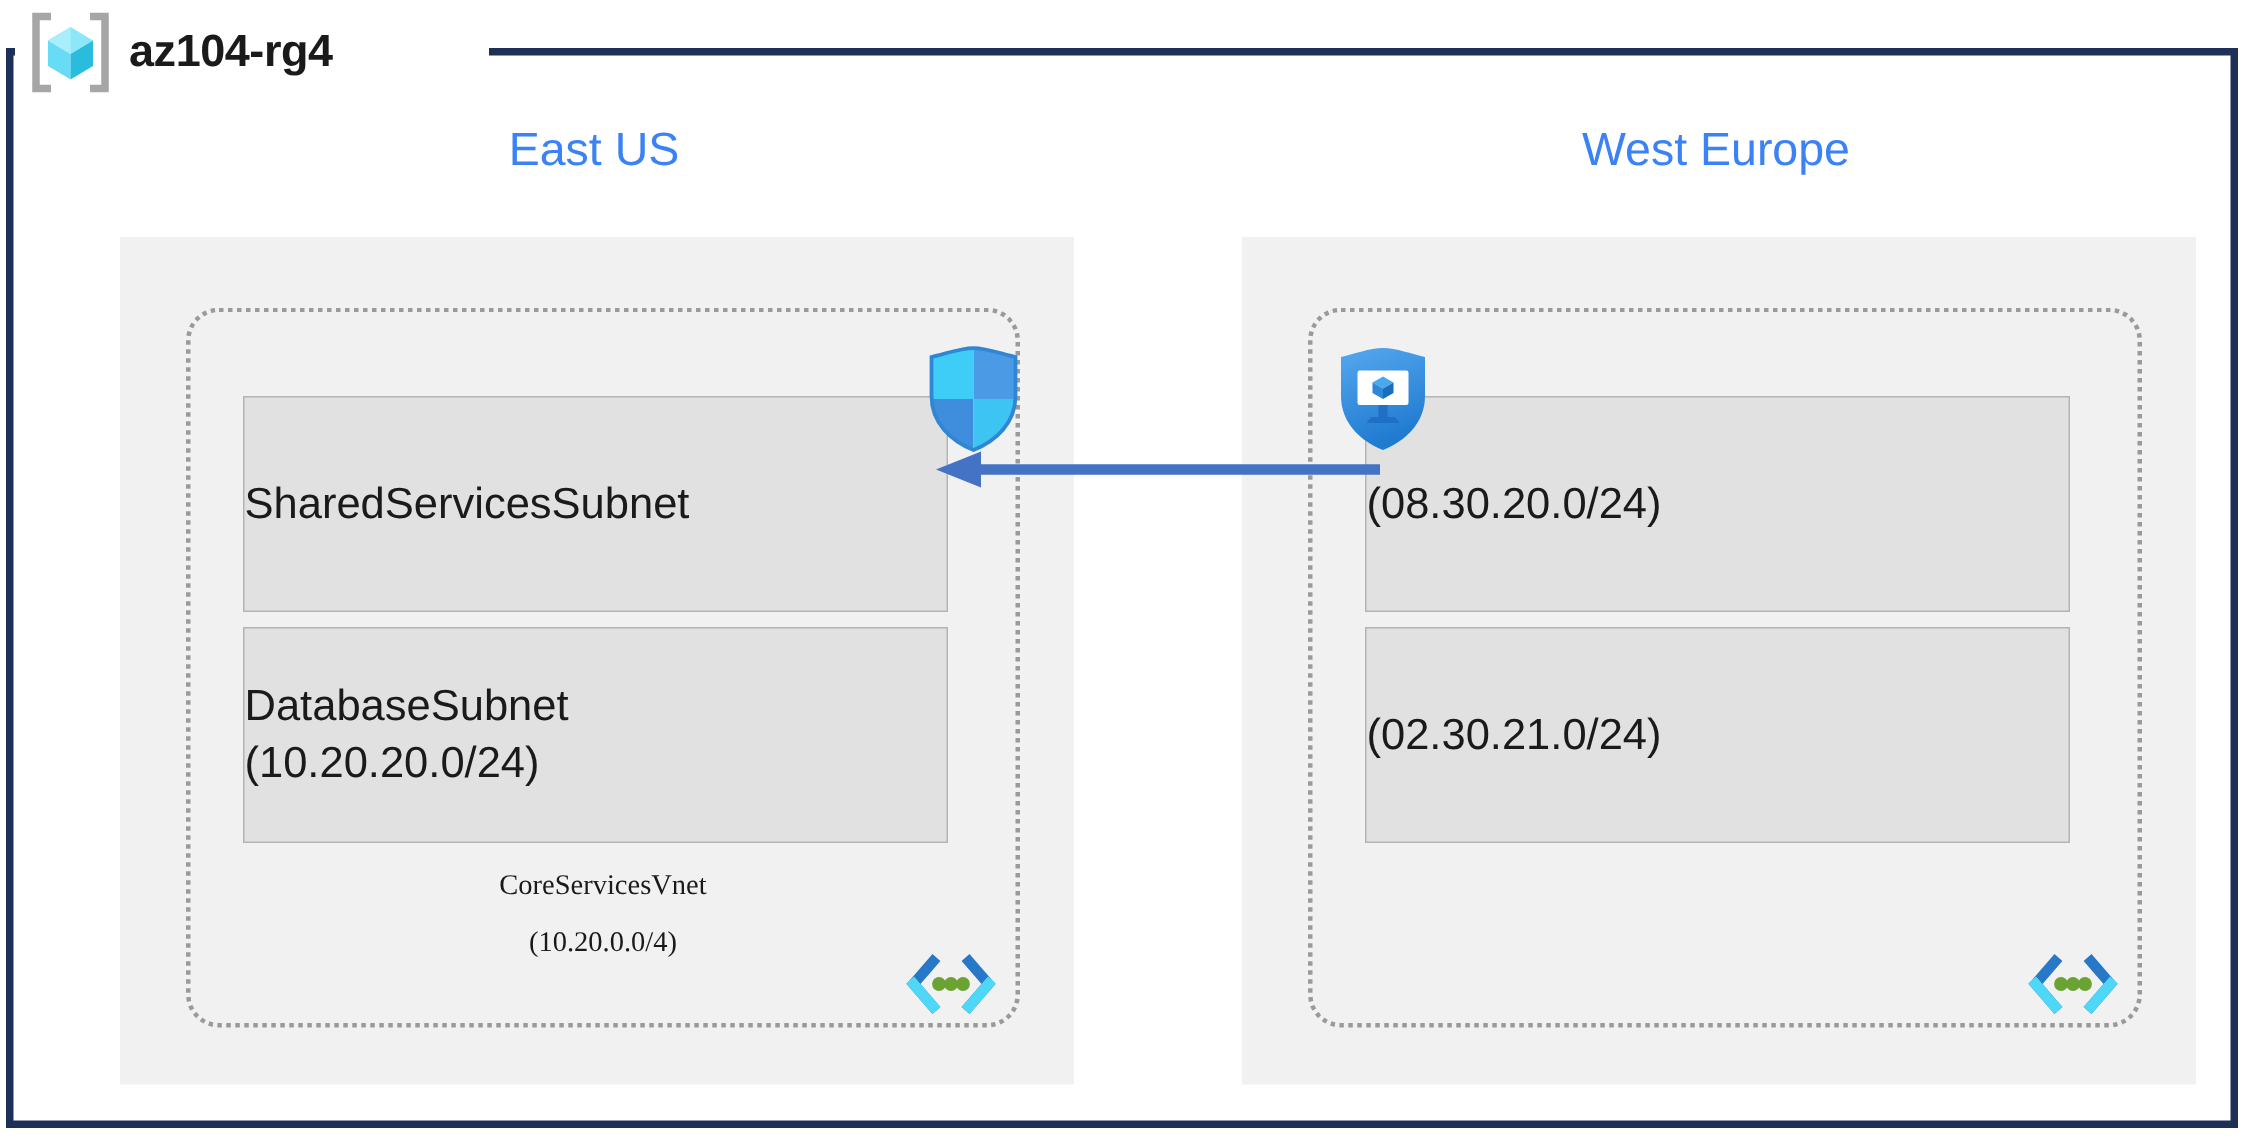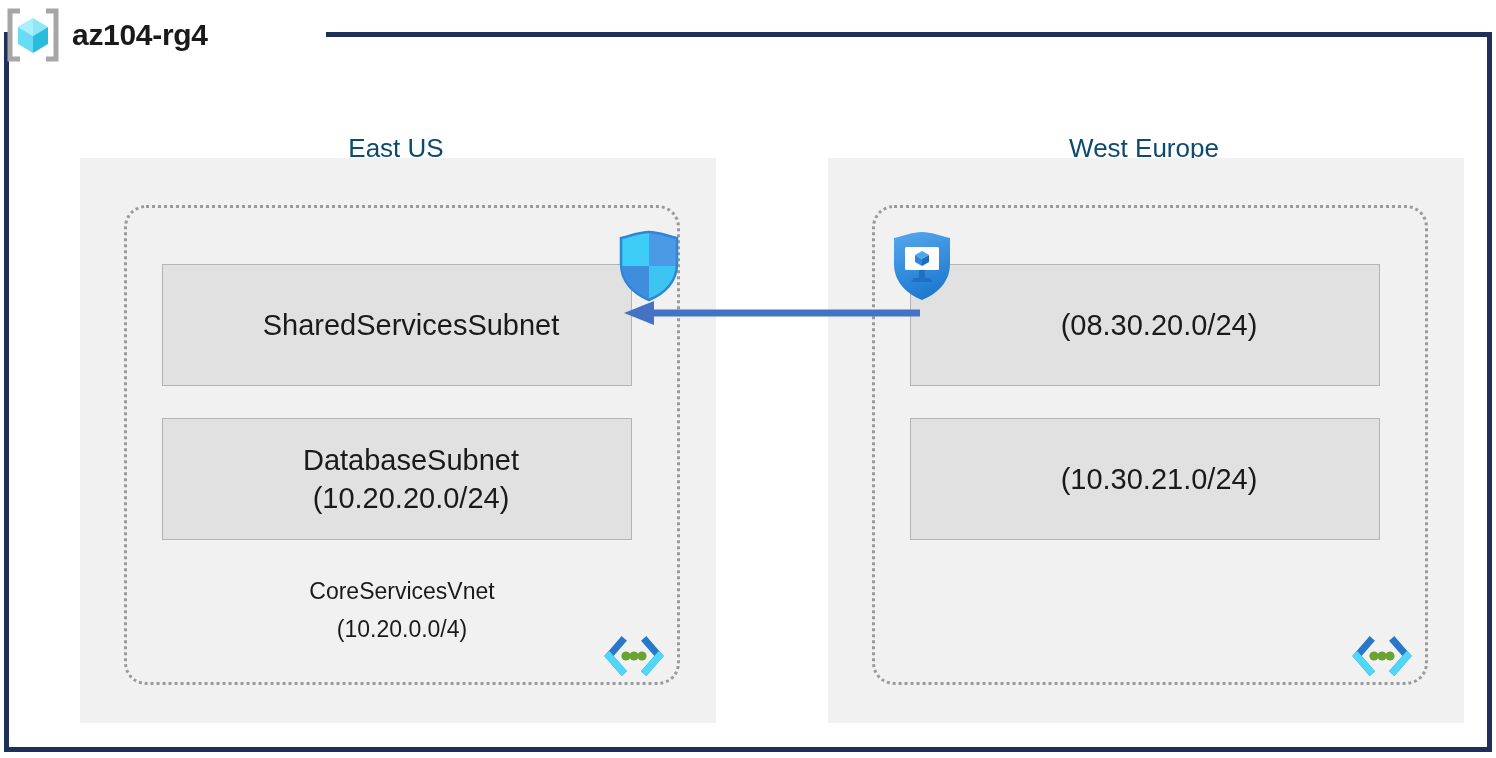--- a/index.html
+++ b/index.html
@@ -24,21 +24,21 @@
   
   #rg-title-mask {
     position: absolute;
     left: 10px; top: 20px;
     width: 316px; height: 28px;
     background: #ffffff;
     z-index: 3;
   }
   #rg-title-group {
     position: absolute;
-    left: 4px; top: 8px;
+    left: 18px; top: 8px;
     height: 54px;
     display: flex;
     align-items: center;
     gap: 10px;
     z-index: 4;
   }
   #rg-icon { width: 58px; height: 54px; display:block; }
   #rg-label {
     font-size: 30px;
     font-weight: bold;
@@ -46,26 +46,25 @@
     letter-spacing: -0.3px;
     white-space: nowrap;
   }
 
   
   .region {
     position: absolute;
     top: 80px;
   }
   .region-title {
-    font-size: 26px;
-    color: #0c4a6e;
+    font-size: 31px;
+    color: #3b82f6;
     text-align: center;
     line-height: 40px;
     white-space: nowrap;
-    margin-top: 48px;
   }
   .region-box {
     position: absolute;
     background: #f1f1f1;
   }
   #region-eastus .region-title { left: 0; top: 0; width: 640px; }
   #region-westeu .region-title { left: 0; top: 0; width: 640px; }
 
   #region-eastus { left: 76px; width: 640px; }
   #region-westeu { left: 824px; width: 640px; }
@@ -79,45 +78,45 @@
     width: 556px; height: 480px;
     border: 3px dotted #9a9a9a;
     border-radius: 22px;
     background: transparent;
   }
   .vnet-label {
     position: absolute;
     left: 0; right: 0;
     bottom: 34px;
     text-align: center;
-    font-size: 23px;
+    font-size: 19px;
     color: #1a1a1a;
     line-height: 38px;
     white-space: nowrap;
+    font-family: Liberation Serif, serif;
   }
   .vnet-icon {
     position: absolute;
     right: 12px; bottom: 6px;
     width: 62px; height: 40px;
   }
 
   
   .subnet {
     position: absolute;
     left: 35px;
     width: 470px;
-    height: 122px;
+    height: 144px;
     background: #e1e1e1;
     border: 1px solid #b4b4b4;
     display: flex;
     flex-direction: column;
-    align-items: center;
+    align-items: flex-start;
     justify-content: center;
     z-index: 1;
-    padding-left: 28px;
   }
   .subnet-line {
     font-size: 29px;
     color: #1a1a1a;
     line-height: 38px;
     white-space: nowrap;
   }
   .subnet.first { top: 56px; }
   .subnet.second { top: 210px; }
 
@@ -232,21 +231,21 @@
 
       <rect x="30" y="40" width="6" height="8" fill="#1f6fc4"></rect>
       <path d="M22 52 L44 52 L41 48 L25 48 Z" fill="#1f6fc4"></path>
 
       <polygon points="33,21 40,25 33,29 26,25" fill="#4aa8ee"></polygon>
       <polygon points="26,25 33,29 33,36 26,32" fill="#2e87d8"></polygon>
       <polygon points="40,25 40,32 33,36 33,29" fill="#1c6cbd"></polygon>
     </svg>
 
     <div class="subnet second">
-      <div class="subnet-line">(10.30.21.0/24)</div>
+      <div class="subnet-line">(02.30.21.0/24)</div>
     </div>
 
 
     <svg class="vnet-icon" viewBox="0 0 62 40">
       <path d="M19 5 L6 20 L19 35" fill="none" stroke="#2878c8" stroke-width="7" stroke-linecap="square"></path>
       <path d="M43 5 L56 20 L43 35" fill="none" stroke="#2878c8" stroke-width="7" stroke-linecap="square"></path>
       <path d="M19 35 L6 20" fill="none" stroke="#4fd7f8" stroke-width="7" stroke-linecap="square"></path>
       <path d="M43 35 L56 20" fill="none" stroke="#4fd7f8" stroke-width="7" stroke-linecap="square"></path>
       <circle cx="23" cy="20" r="4.6" fill="#6aa332"></circle>
       <circle cx="31" cy="20" r="4.6" fill="#6aa332"></circle>

